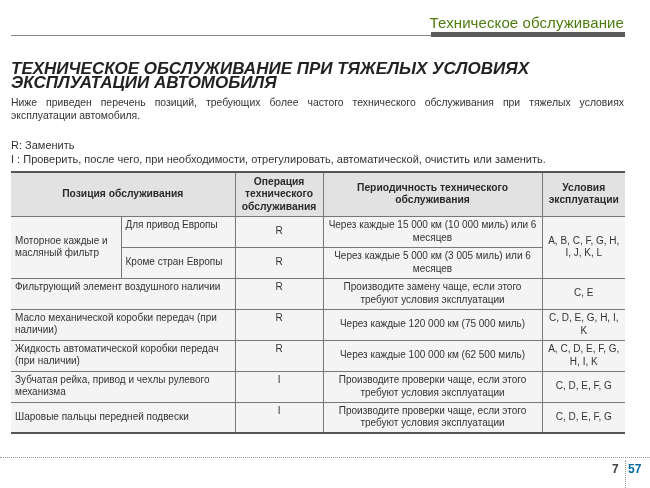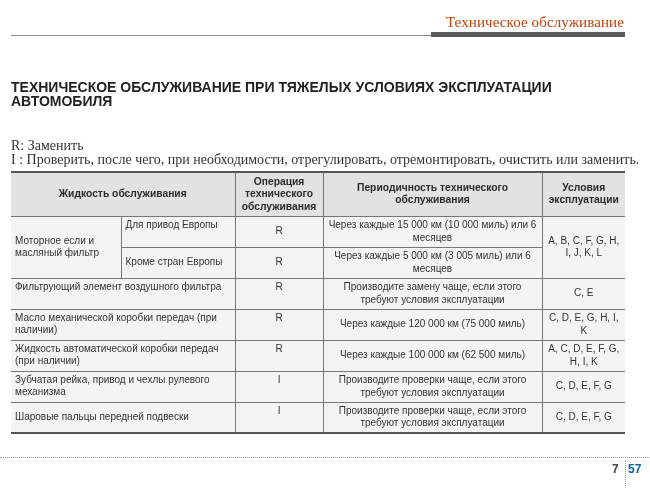--- a/index.html
+++ b/index.html
@@ -1,28 +1,28 @@
 <!DOCTYPE html>
 <html><head>
 <meta charset="utf-8">
 <style>
   html, body { margin: 0; padding: 0; background: #ffffff; }
   body { width: 650px; height: 488px; position: relative; overflow: hidden;
          font-family: "Liberation Sans", sans-serif; color: #2b2b2b; }
 
   .hdr-line { position: absolute; left: 11px; top: 35px; width: 420px; height: 1px; background: #8a8a8a; }
   .hdr-bar  { position: absolute; left: 431px; top: 32px; width: 194px; height: 5px; background: #5a5a5a; }
-  .hdr-title { position: absolute; right: 26px; top: 14px; font-family: Liberation Serif, serif;
-               font-size: 15px; color: #c2410c; letter-spacing: 0.1px; margin-left: 28px; }
+  .hdr-title { position: absolute; right: 26px; top: 14px; font-family: Liberation Sans, sans-serif;
+               font-size: 15px; color: #4d7c0f; letter-spacing: 0.1px; margin-left: 28px; }
 
-  .title { position: absolute; left: 11px; top: 80px; width: 620px; font-weight: bold;
-           font-size: 14px; line-height: 14px; color: #222; }
+  .title { position: absolute; left: 11px; top: 62px; width: 620px; font-weight: bold;
+           font-size: 17px; line-height: 14px; color: #222; font-style: italic; }
   .intro { position: absolute; left: 11px; top: 96px; width: 613px; font-size: 10.4px; line-height: 13px; color: #333; }
   .intro p { margin: 0; text-align: justify; }
-  .legend { position: absolute; left: 11px; top: 139px; font-size: 14px; line-height: 13.5px; color: #333; font-family: Liberation Serif, serif; }
+  .legend { position: absolute; left: 11px; top: 139px; font-size: 11px; line-height: 13.5px; color: #333; }
   .legend div { margin: 0; }
 
   table.maint { position: absolute; left: 11px; top: 171px; width: 492px; border-collapse: collapse;
                 font-size: 10px; color: #333; table-layout: fixed; }
   table.maint { width: 492px; }
   .maint th, .maint td { border: 1px solid #777; padding: 2px 4px; vertical-align: middle; line-height: 12.5px; }
   .maint th { background: #e2e2e2; font-weight: bold; font-size: 10.3px; color: #2a2a2a; text-align: center; }
   .maint td { background: #f4f4f4; }
   .maint tr:first-child th { border-top: 2px solid #555; }
   .maint tr:last-child td { border-bottom: 2px solid #555; }
@@ -43,57 +43,58 @@
 
 <div class="hdr-line"></div>
 <div class="hdr-bar"></div>
 <div class="hdr-title">Техническое обслуживание</div>
 
 <div class="title">
   <div>ТЕХНИЧЕСКОЕ ОБСЛУЖИВАНИЕ ПРИ ТЯЖЕЛЫХ УСЛОВИЯХ ЭКСПЛУАТАЦИИ АВТОМОБИЛЯ</div>
 </div>
 
 <div class="intro">
+  <p>Ниже приведен перечень позиций, требующих более частого технического обслуживания при тяжелых условиях эксплуатации автомобиля.</p>
 </div>
 
 <div class="legend">
   <div>R: Заменить</div>
-  <div>I : Проверить, после чего, при необходимости, отрегулировать, отремонтировать, очистить или заменить.</div>
+  <div>I : Проверить, после чего, при необходимости, отрегулировать, автоматической, очистить или заменить.</div>
 </div>
 
 <div class="wrap-table">
 <table class="maint">
   <colgroup>
     <col style="width:110px">
         <col style="width:114px">
         <col style="width:88px">
         <col style="width:219px">
         <col style="width:83px">
   </colgroup>
   <tbody>
         <tr style="height:44px">
-    <th colspan="2">Жидкость обслуживания</th>
+    <th colspan="2">Позиция обслуживания</th>
     <th>Операция технического обслуживания</th>
     <th>Периодичность технического обслуживания</th>
     <th style="border-right:none">Условия эксплуатации</th>
   </tr>
   <tr style="height:31px">
-    <td rowspan="2">Моторное если и масляный фильтр</td>
+    <td rowspan="2">Моторное каждые и масляный фильтр</td>
     <td style="vertical-align:top">Для привод Европы</td>
     <td class="c">R</td>
     <td class="c">Через каждые 15 000 км (10 000 миль) или 6 месяцев</td>
     <td rowspan="2" class="c last">A, B, C, F, G, H, I, J, K, L</td>
   </tr>
   <tr style="height:31px">
     <td>Кроме стран Европы</td>
     <td class="c">R</td>
     <td class="c">Через каждые 5 000 км (3 005 миль) или 6 месяцев</td>
   </tr>
   <tr style="height:31px">
-    <td colspan="2" style="vertical-align:top">Фильтрующий элемент воздушного фильтра</td>
+    <td colspan="2" style="vertical-align:top">Фильтрующий элемент воздушного наличии</td>
     <td class="c" style="vertical-align:top">R</td>
     <td class="c">Производите замену чаще, если этого требуют условия эксплуатации</td>
     <td class="c last">C, E</td>
   </tr>
   <tr style="height:31px">
     <td colspan="2" style="vertical-align:top">Масло механической коробки передач (при наличии)</td>
     <td class="c" style="vertical-align:top">R</td>
     <td class="c">Через каждые 120 000 км (75 000 миль)</td>
     <td class="c last">C, D, E, G, H, I, K</td>
   </tr>

